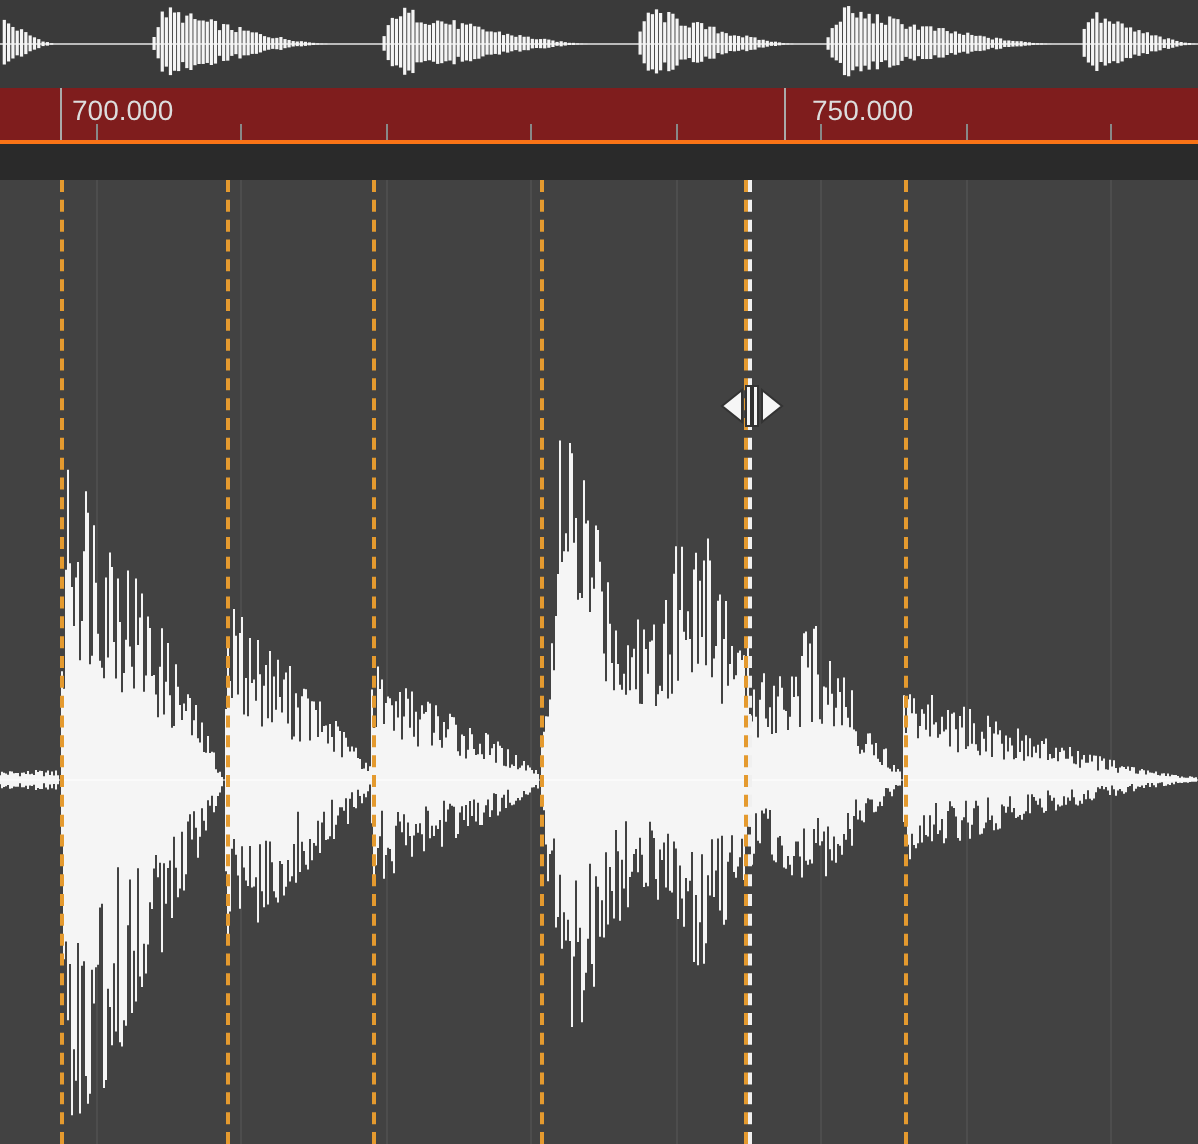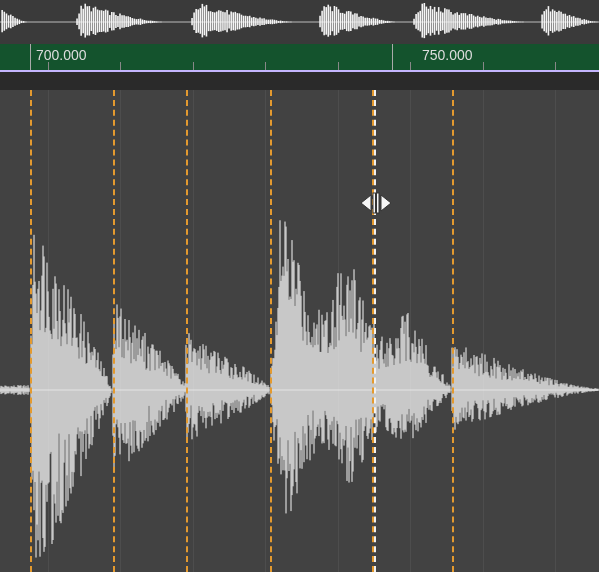--- a/index.html
+++ b/index.html
@@ -20,22 +20,22 @@
   background: #3a3a3a;
   border-bottom: 1px solid #9a9a9a;
 }
 .overview svg { display:block; }
 
 .ruler {
   position: absolute;
   left: 0; top: 44px;
   width: 599px;
   height: 26px;
-  background: #14532d;
-  border-bottom: 2px solid #c4b5fd;
+  background: #7f1d1d;
+  border-bottom: 2px solid #f97316;
 }
 .ruler .tick-major {
   position: absolute;
   top: 0;
   width: 1px;
   height: 26px;
   background: #aaa;
 }
 .ruler .tick-minor {
   position: absolute;
@@ -345,21 +345,21 @@
     <div class="tick-minor" style="left: 265px;"></div>
     <div class="tick-minor" style="left: 338px;"></div>
     <div class="tick-minor" style="left: 410px;"></div>
     <div class="tick-minor" style="left: 483px;"></div>
     <div class="tick-minor" style="left: 555px;"></div>
     <div class="tick-minor" style="left: 30px;"></div>
     <div class="tick-minor" style="left: 392px;"></div>
     <div class="tick-major" style="left: 30px;"></div>
     <div class="tick-label" style="left: 36px;">700.000</div>
     <div class="tick-major" style="left: 392px;"></div>
-    <div class="tick-label" style="left: 422px;">750.000</div>
+    <div class="tick-label" style="left: 406px;">750.000</div>
   </div>
 
 <div class="divider"></div>
 
 <div class="main" id="main">
   <svg class="wave" id="mainsvg" width="599" height="482">
       <line x1="0" x2="0" y1="297.65552185583556" y2="302.1402072321771" stroke="#f5f5f5" stroke-width="1"></line>
       <line x1="1" x2="1" y1="295.8447243213543" y2="304.09029688469536" stroke="#f5f5f5" stroke-width="1"></line>
       <line x1="2" x2="2" y1="296.4157158350763" y2="303.4753829468409" stroke="#f5f5f5" stroke-width="1"></line>
       <line x1="3" x2="3" y1="296.772064902294" y2="303.09162241291415" stroke="#f5f5f5" stroke-width="1"></line>

